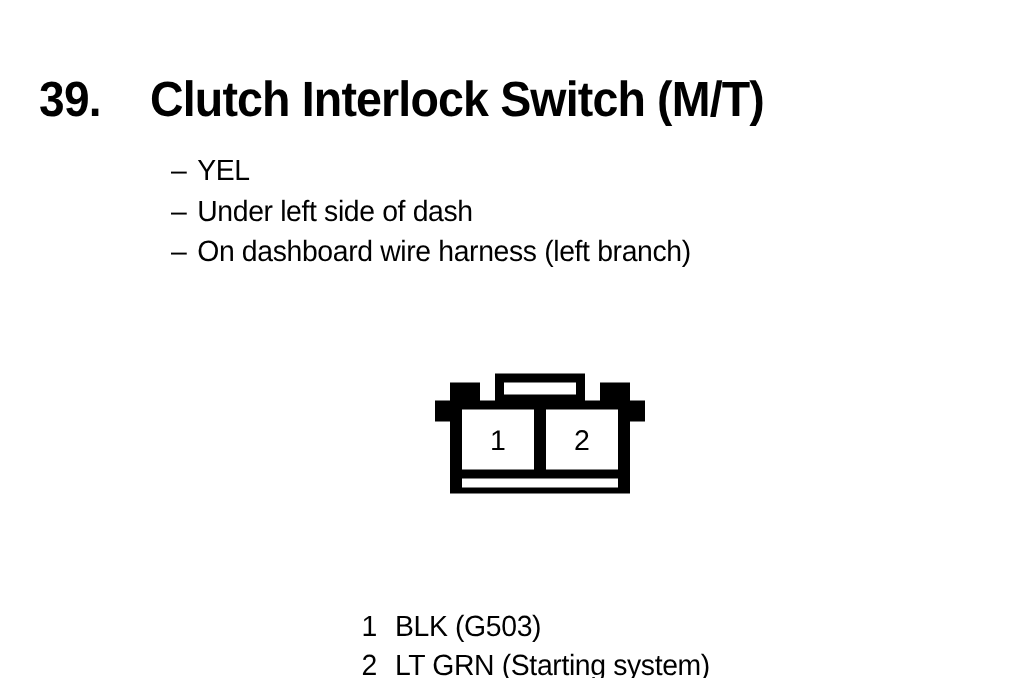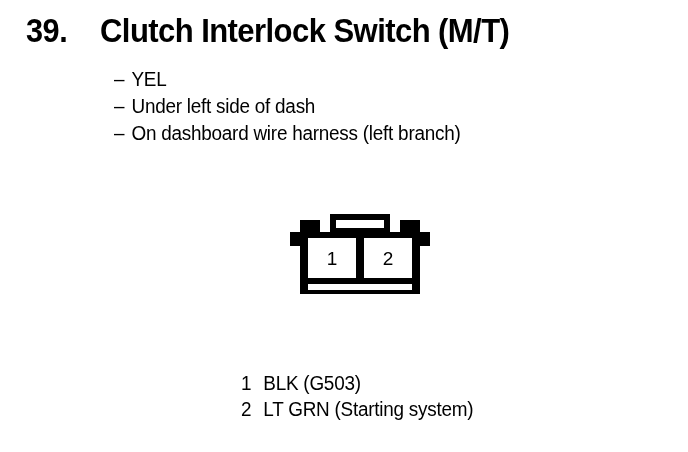--- a/index.html
+++ b/index.html
@@ -14,20 +14,21 @@
     position: relative;
     overflow: hidden;
     font-family: "Liberation Sans", sans-serif;
     color: #000000;
     -webkit-font-smoothing: none;
   }
   .page {
     position: absolute;
     inset: 0;
     background: #ffffff;
+    margin-top: 35px;
   }
 
   
   .title-row {
     position: absolute;
     left: 26px;
     top: 14px;
     width: 650px;
     height: 40px;
     display: flex;

